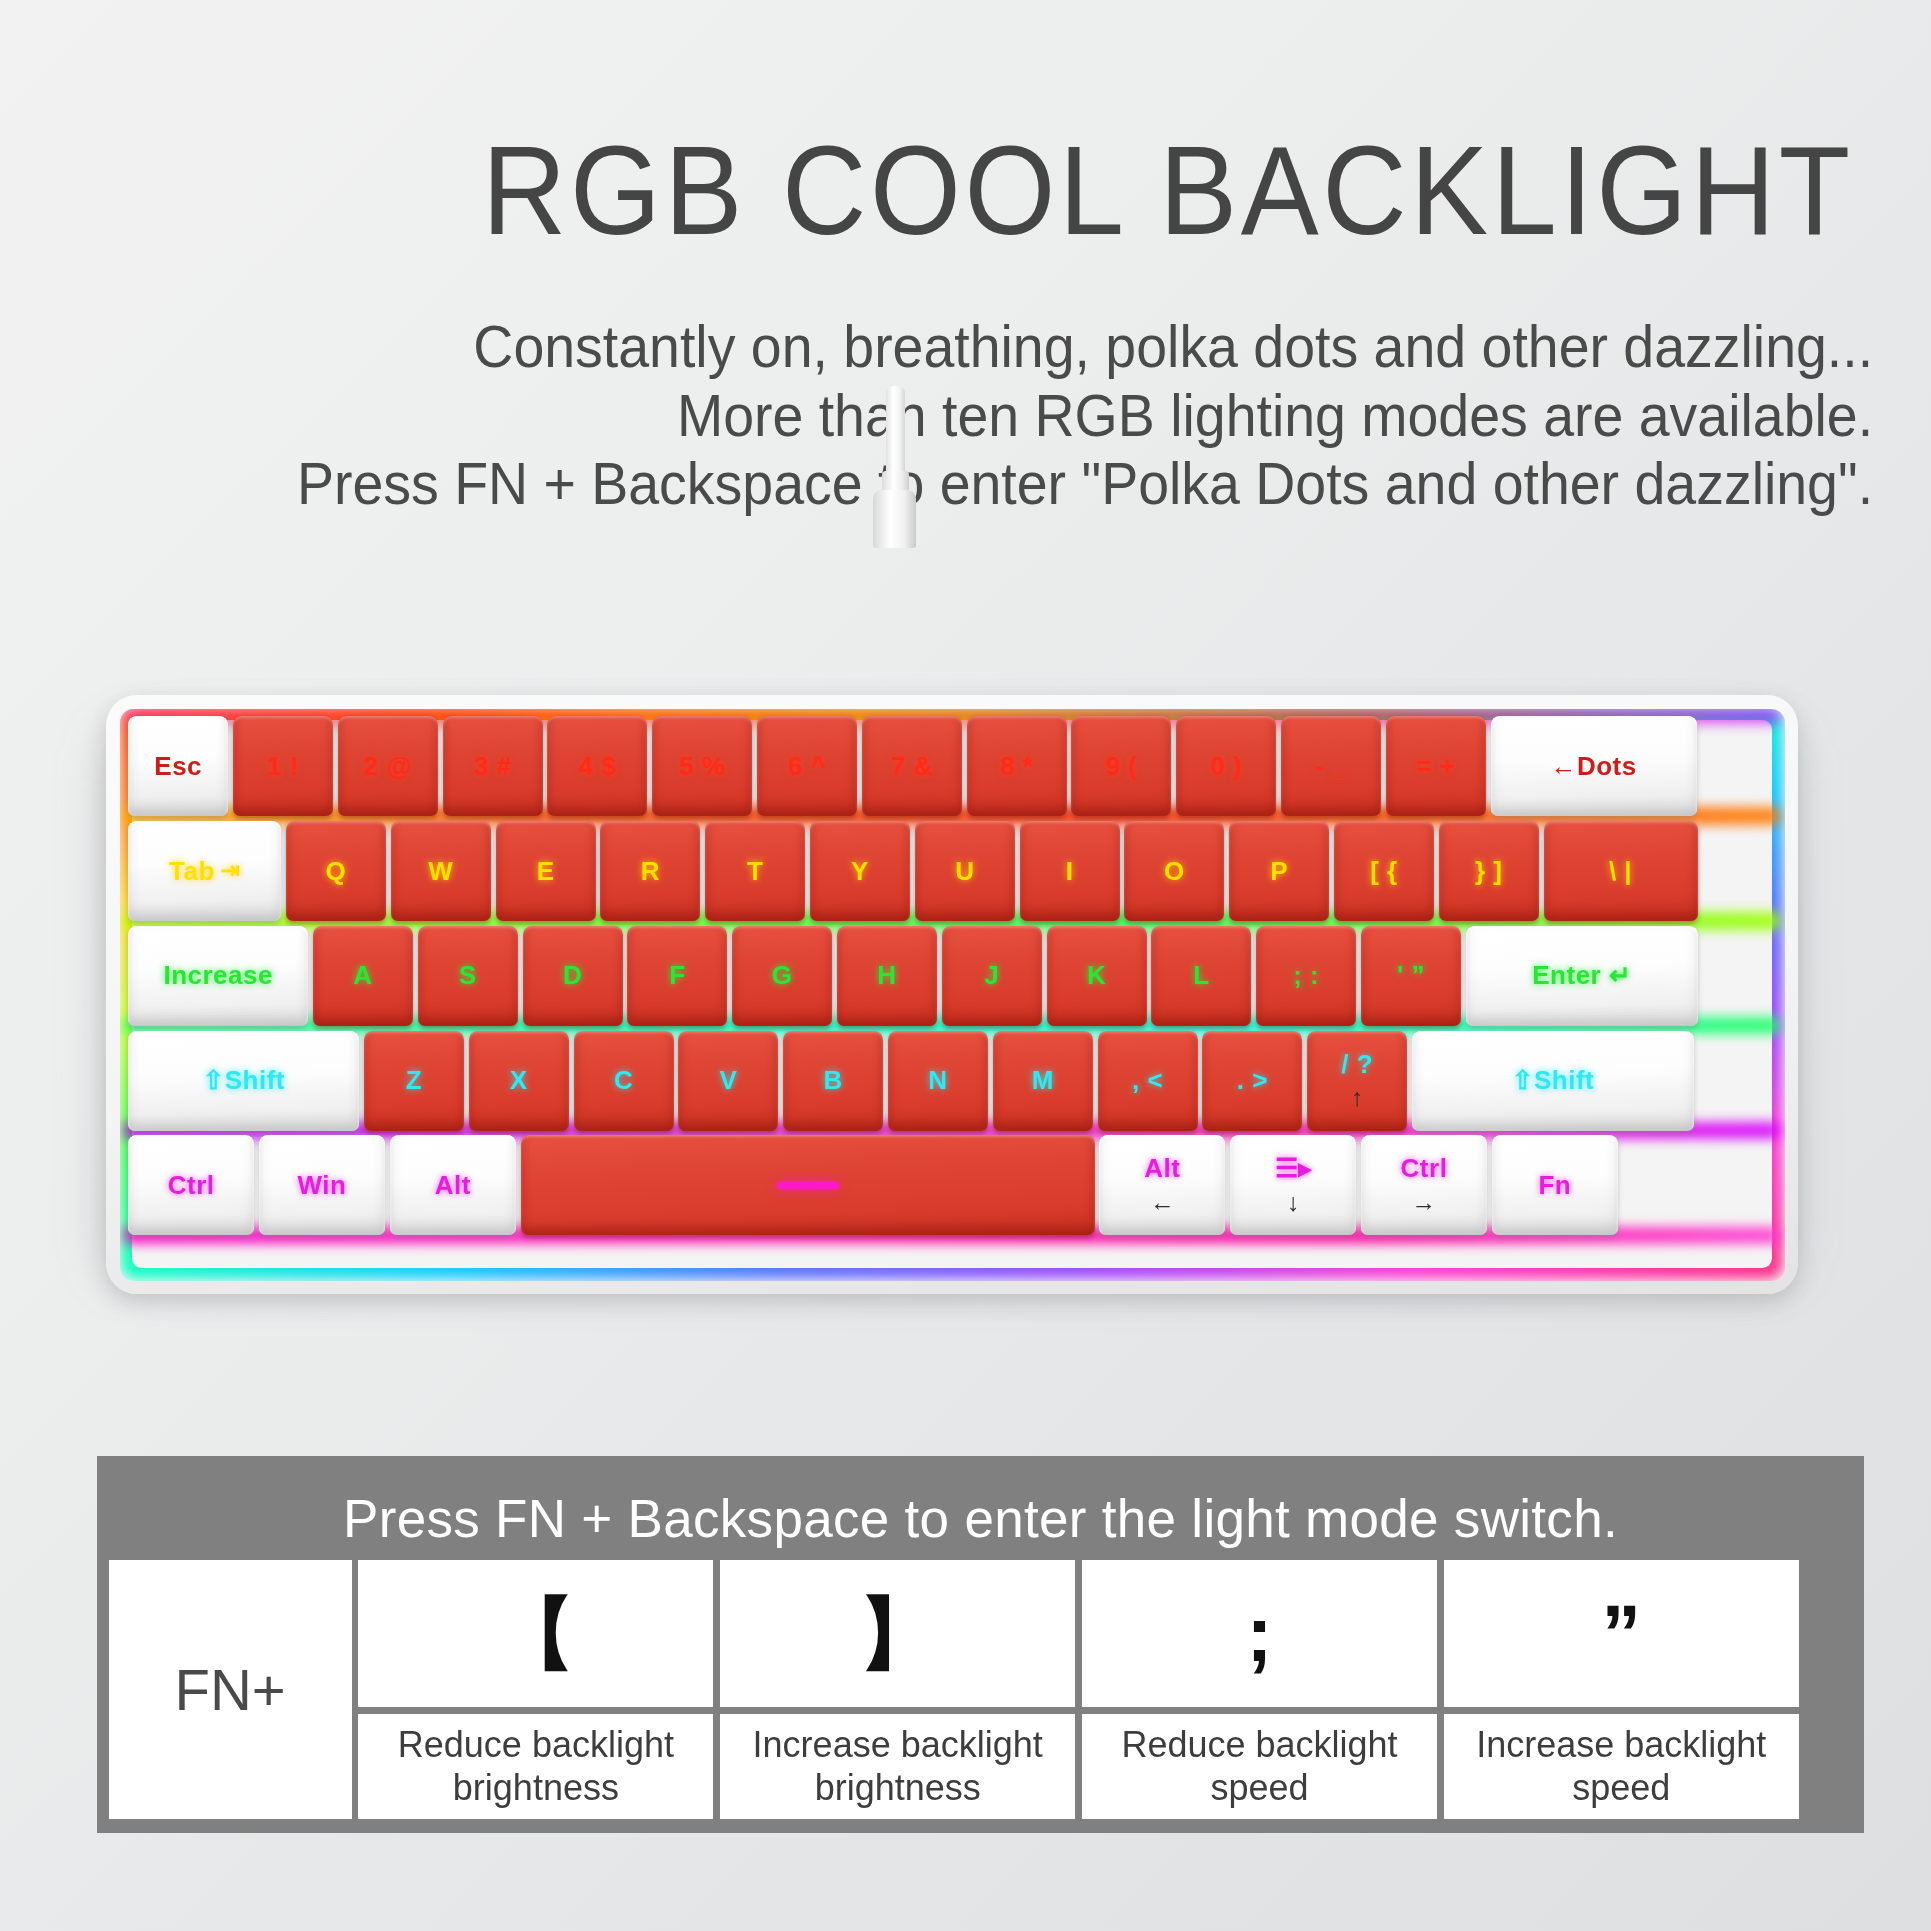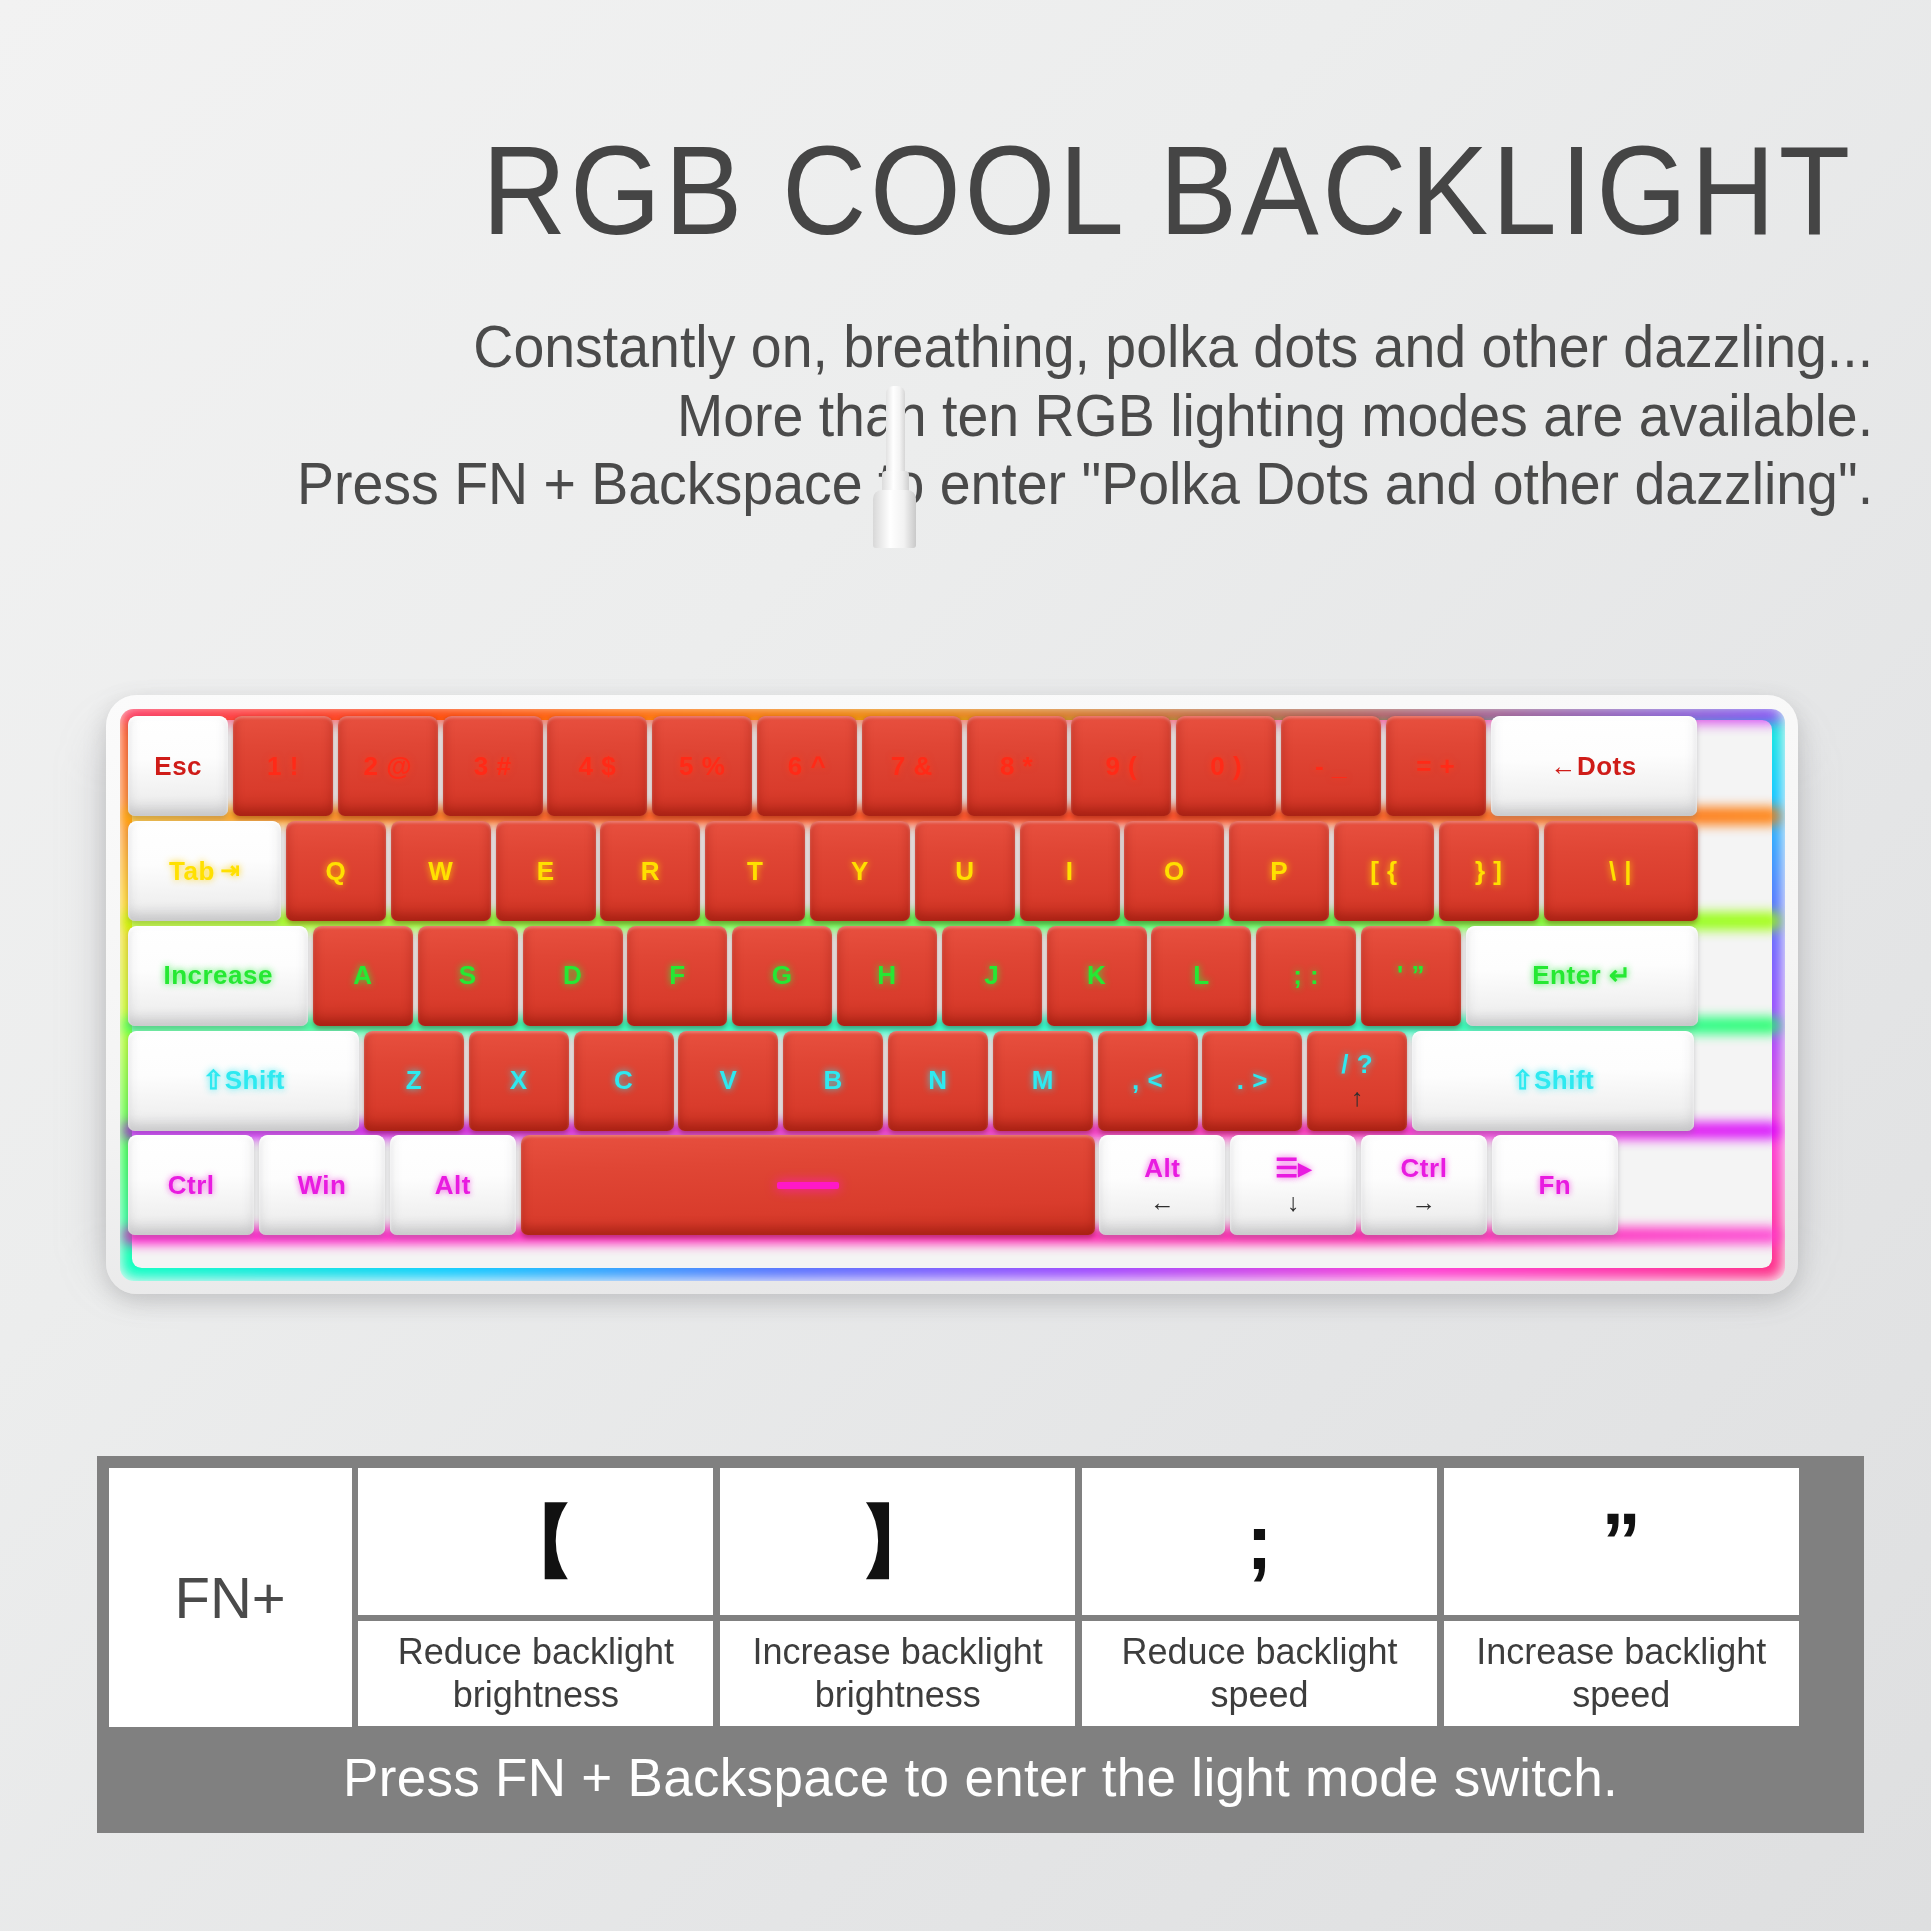--- a/index.html
+++ b/index.html
@@ -653,20 +653,21 @@
                 <span>Fn</span>
               </div>
             </div>
           </div>
         </div>
       </div>
   </div>
 </div>
 
 <div id="fn-table">
+  <div id="fn-banner">Press FN + Backspace to enter the light mode switch.</div>
   <div id="fn-grid">
     <div class="fn-col">
       <div class="fn-cell" id="fn-first">FN+</div>
     </div>
   <div class="fn-col wide">
         <div class="fn-cell fn-key-cell">【</div>
         <div class="fn-cell fn-desc-cell">Reduce backlight brightness</div>
       </div>
       <div class="fn-col wide">
         <div class="fn-cell fn-key-cell">】</div>
@@ -674,15 +675,14 @@
       </div>
       <div class="fn-col wide">
         <div class="fn-cell fn-key-cell">;</div>
         <div class="fn-cell fn-desc-cell">Reduce backlight speed</div>
       </div>
       <div class="fn-col wide">
         <div class="fn-cell fn-key-cell">”</div>
         <div class="fn-cell fn-desc-cell">Increase backlight speed</div>
       </div>
     </div>
-  <div id="fn-banner">Press FN + Backspace to enter the light mode switch.</div>
 </div>
 
 
 </body></html>

